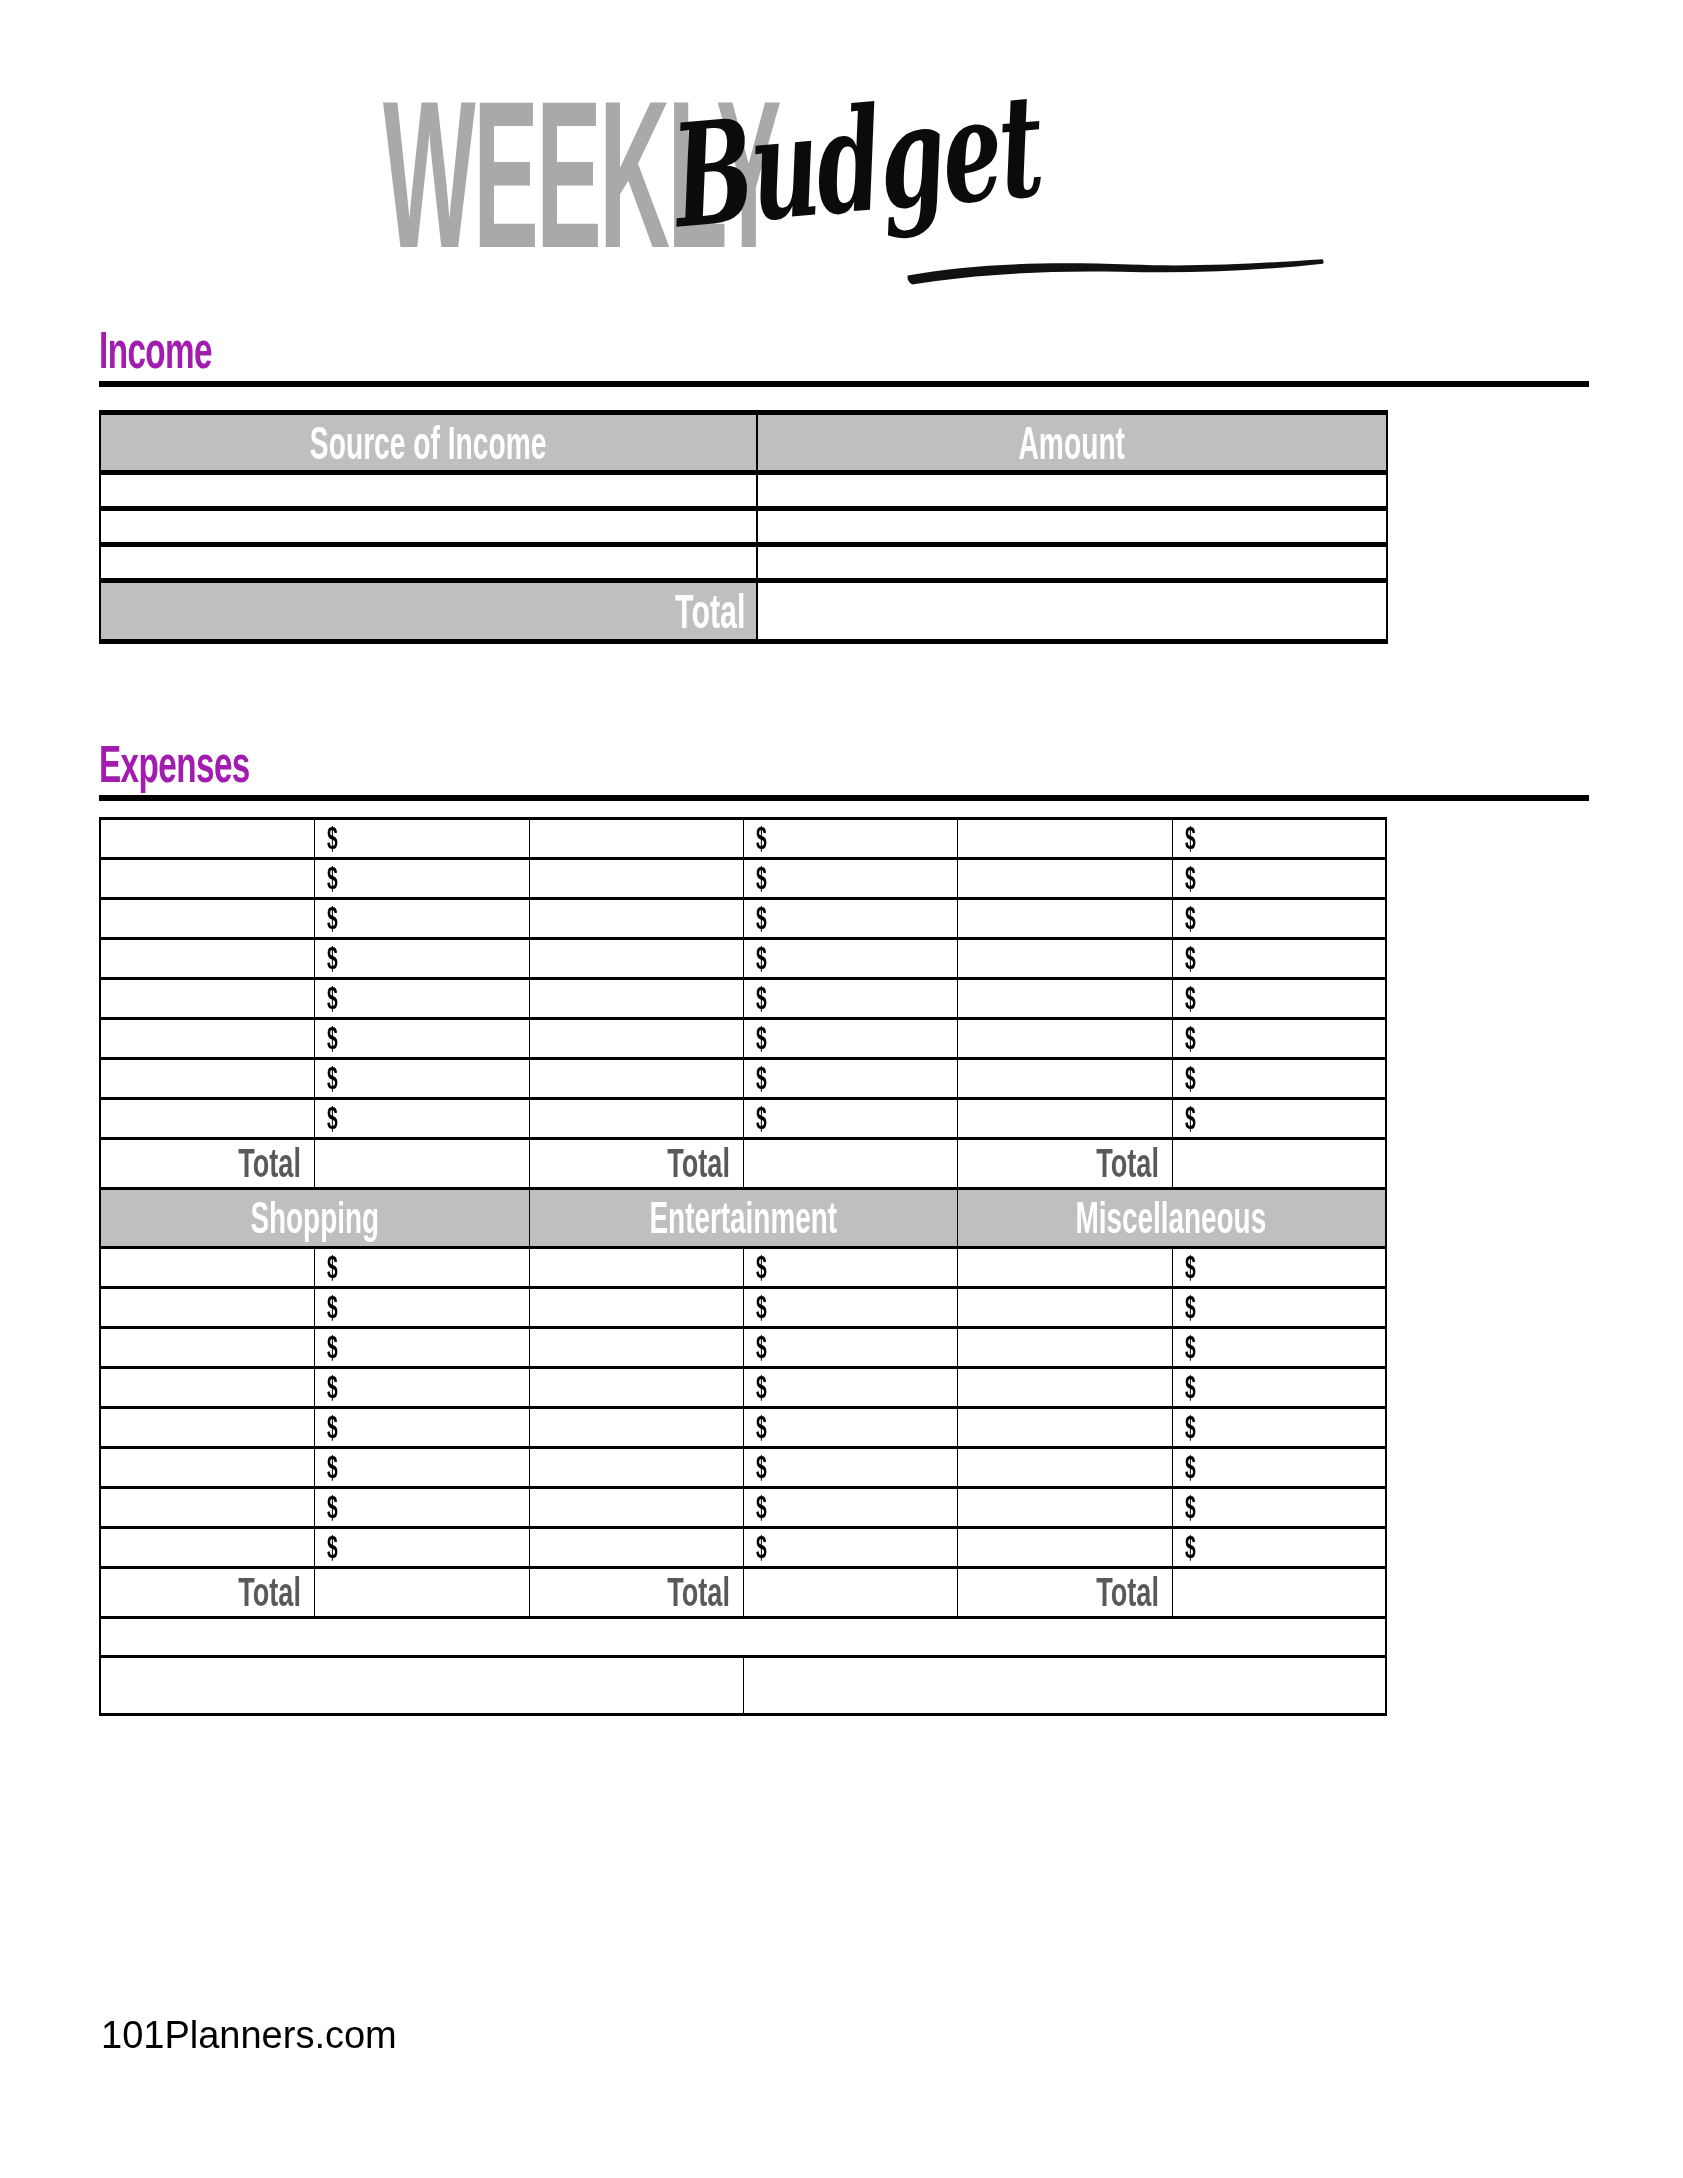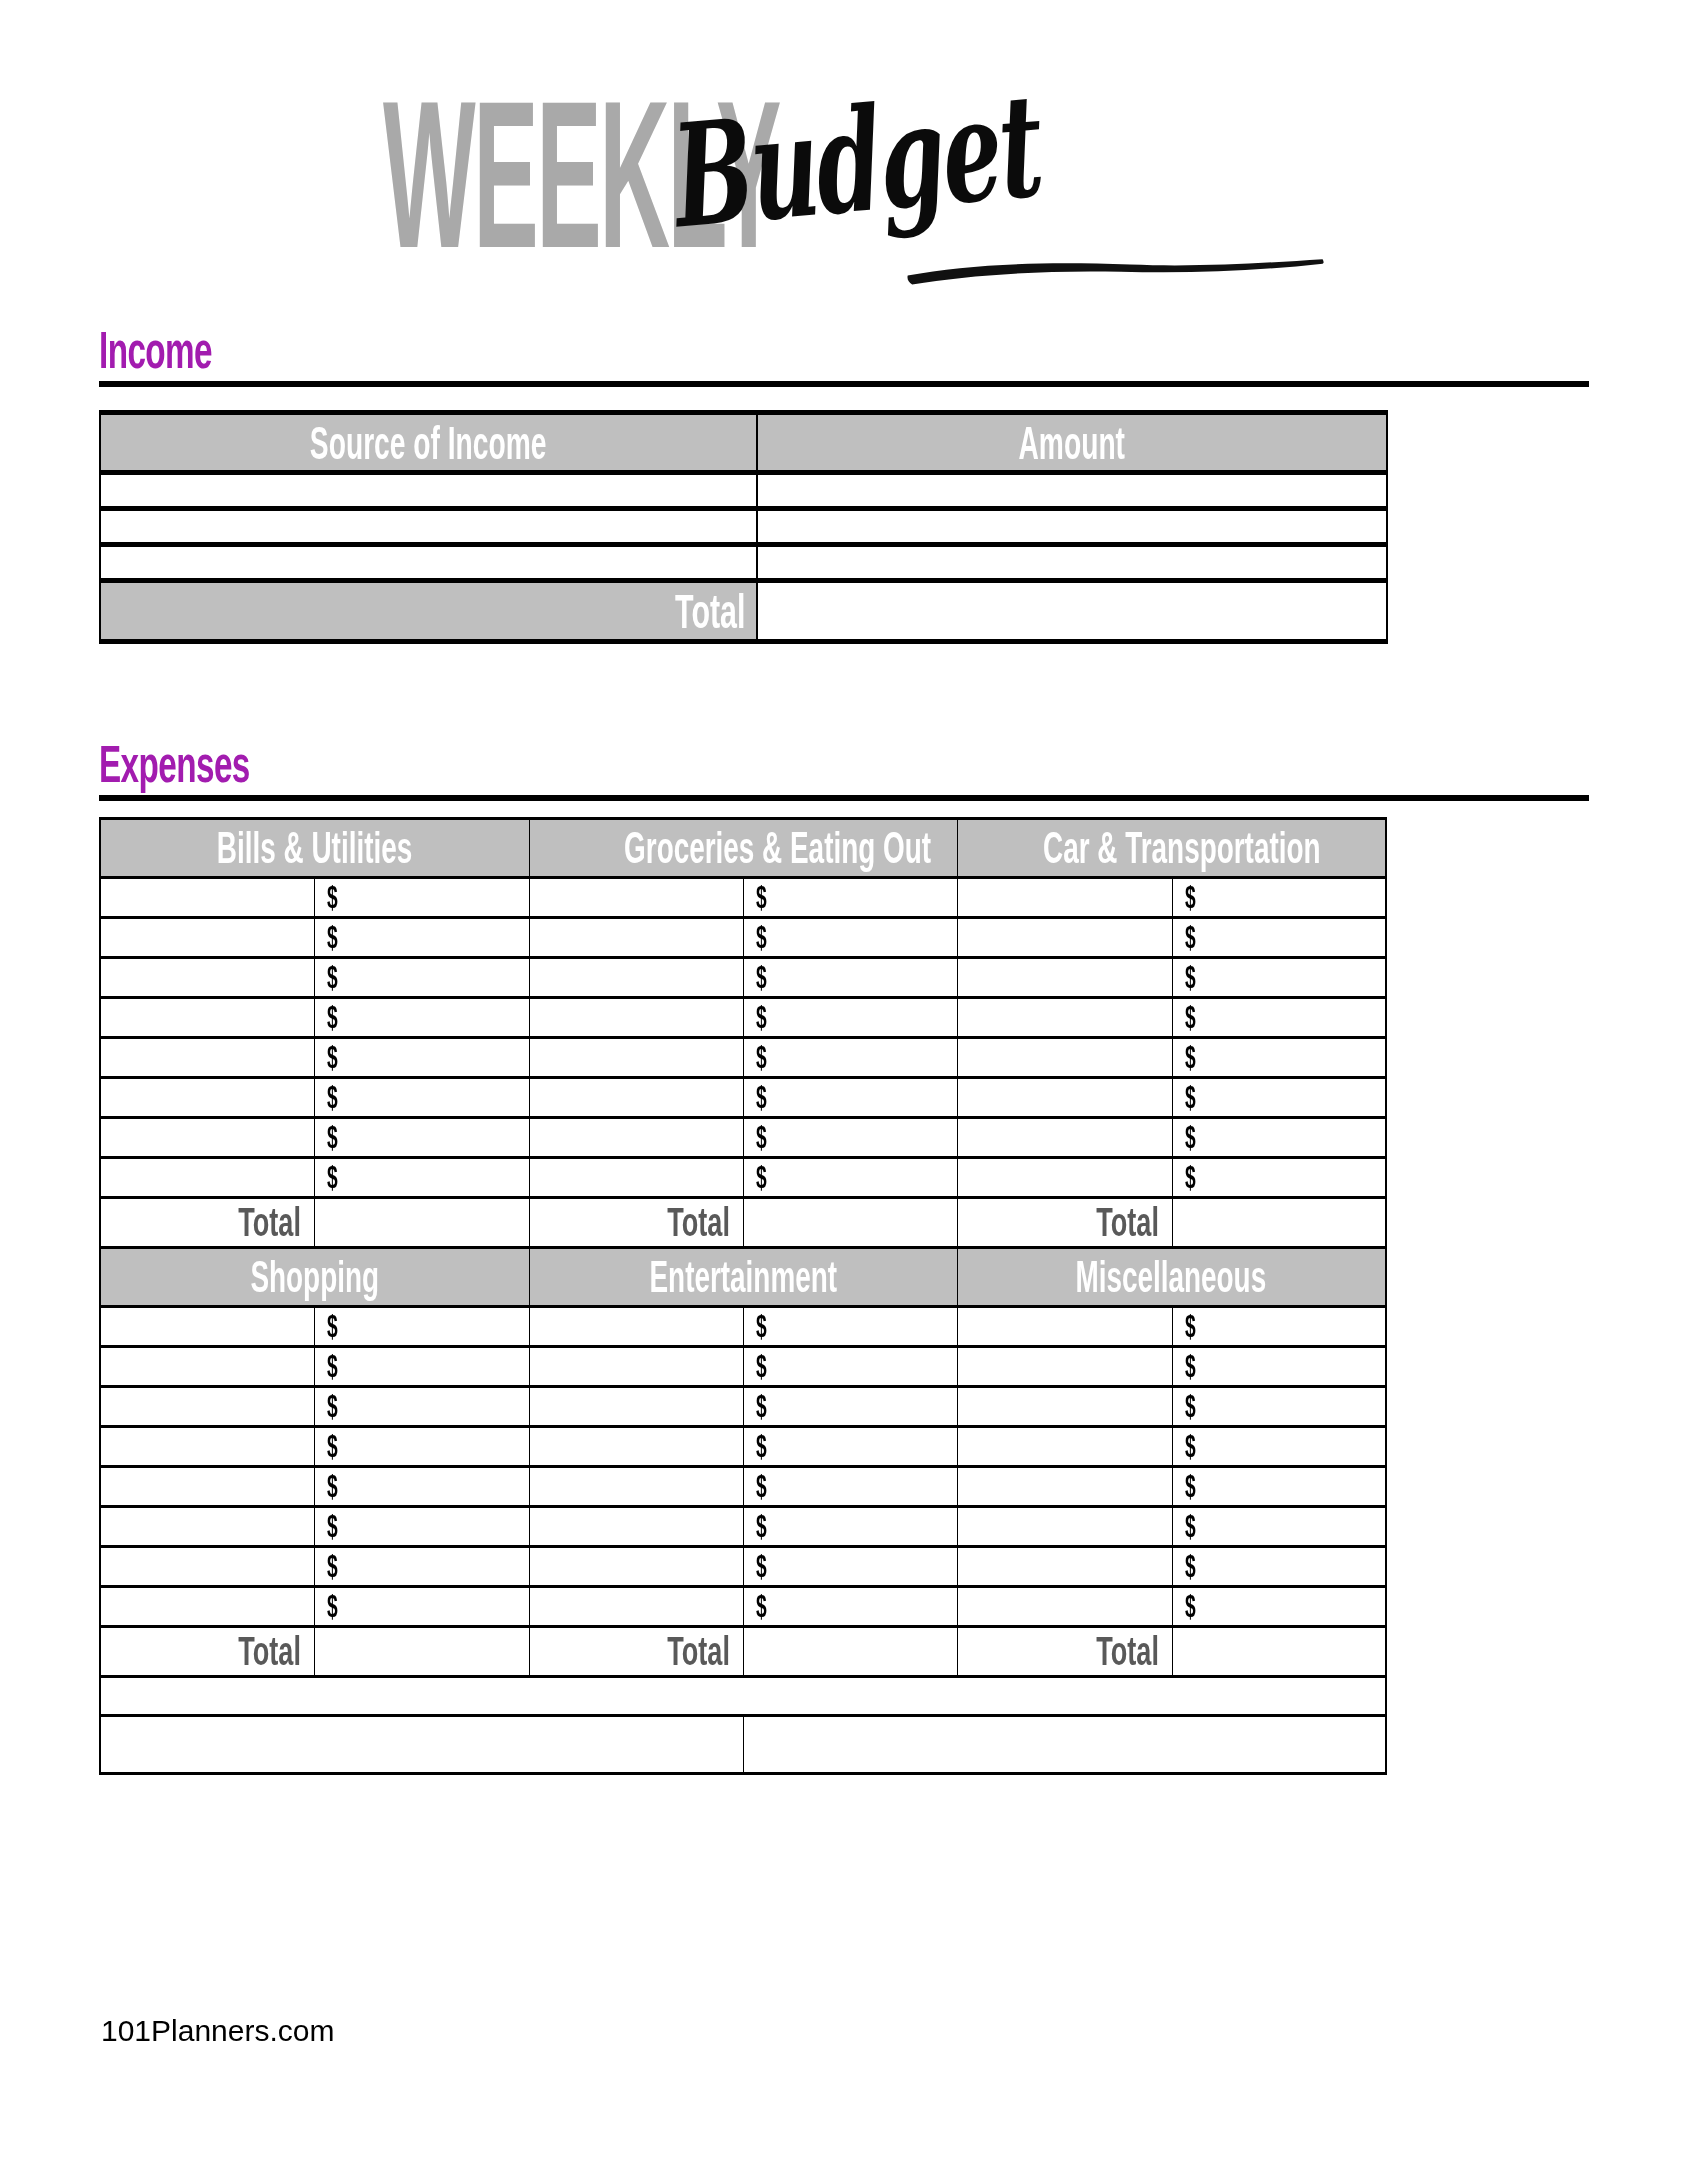--- a/index.html
+++ b/index.html
@@ -84,21 +84,21 @@
   .sav-lbl {
     background:var(--header-gray,#bfbfbf); color:#fff; text-align:right;
     font-size:43px; font-weight:800; padding-right:10.8px;
   }
   .sav-lbl .ct { transform:scaleX(0.72); transform-origin:right center; }
   .sav-val { background:#fff; }
 
   
   .footer {
     position:absolute; left:101px; top:2014px;
-    font-size:30px; color:#000; letter-spacing:0;
+    font-size:38px; color:#000; letter-spacing:0;
   }
 </style>
 </head>
 <body>
 
 <div class="page">
 
   <div class="title-weekly">WEEKLY</div>
   <div class="title-budget">Budget</div>
   <svg class="title-flourish" width="423" height="40" viewBox="0 0 470 44">
@@ -147,25 +147,20 @@
       <colgroup>
         <col style="width:214px">
           <col style="width:215px">
           <col style="width:214px">
         <col style="width:214px">
           <col style="width:215px">
           <col style="width:214px">
       </colgroup>
       <tbody>
 
-        <tr>
-          <th class="cat" colspan="2"><span class="ct">Bills &amp; Utilities</span></th>
-          <th class="cat" colspan="2"><span class="ct">Groceries &amp; Eating Out</span></th>
-          <th class="cat" colspan="2"><span class="ct">Car &amp; Transportation</span></th>
-        </tr>
 
         <tr>
           <td class="ncell"></td>
           <td class="acell"><span class="ct">$</span></td>
           <td class="ncell"></td>
           <td class="acell"><span class="ct">$</span></td>
           <td class="ncell"></td>
           <td class="acell"><span class="ct">$</span></td>
         </tr>
           <tr>

